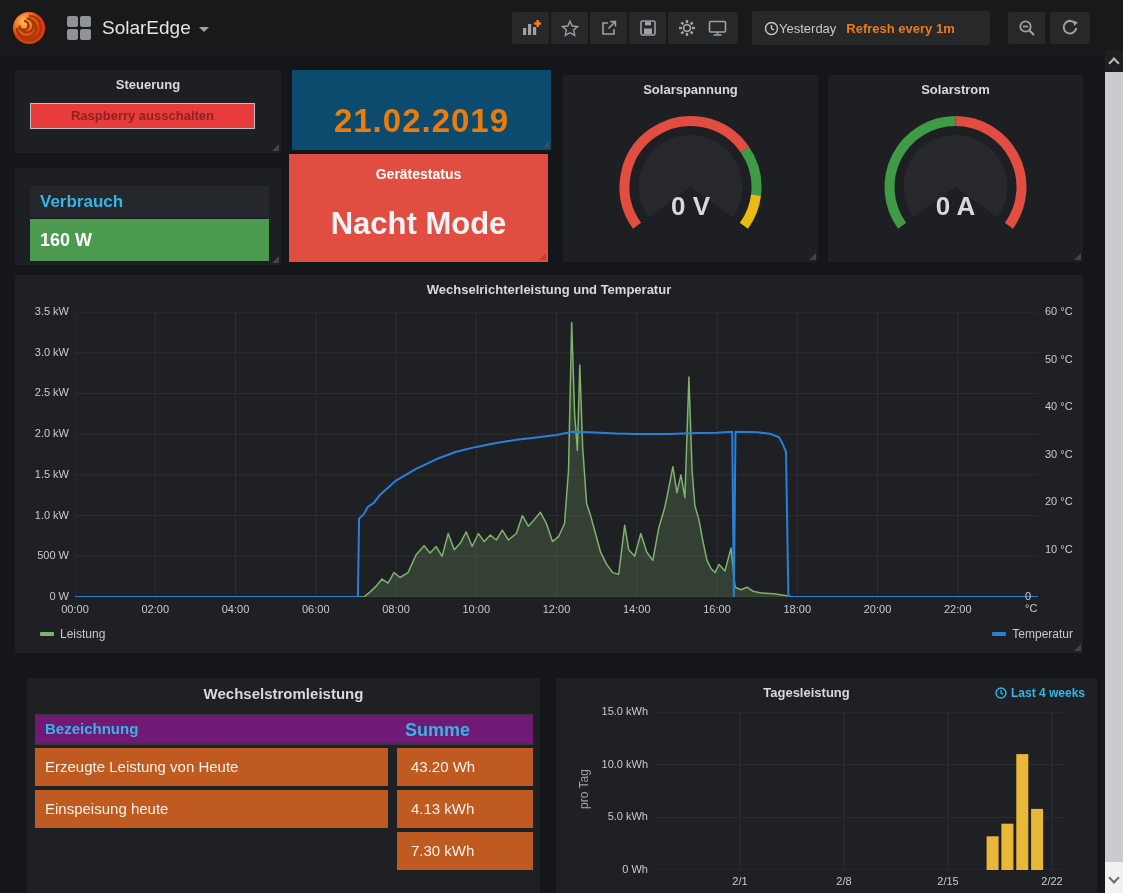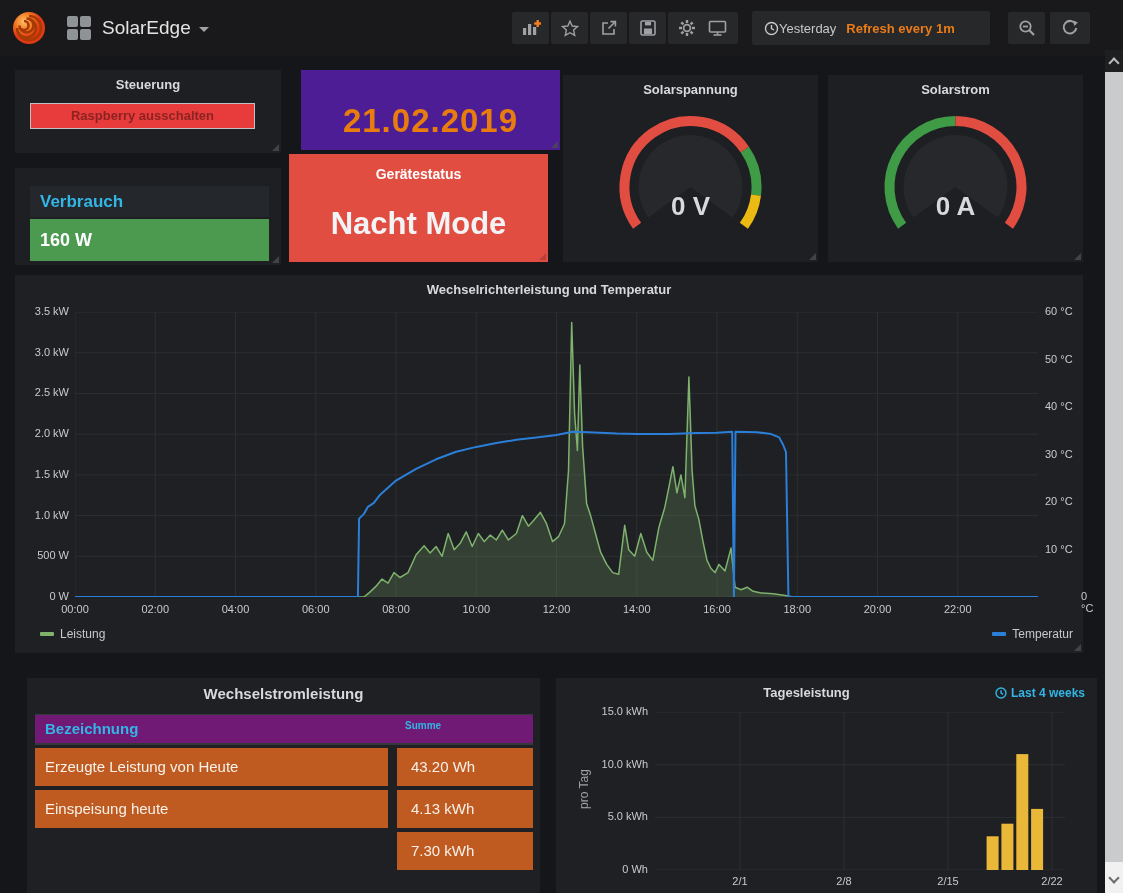--- a/index.html
+++ b/index.html
@@ -43,21 +43,21 @@
   .legend-dash { width:14px; height:4px; border-radius:1px; background:#7eb26d; }
   .bar-timeframe { position:absolute; top:8px; right:12px; display:flex; align-items:center; gap:4px; font-size:12px; font-weight:bold; color:#33b5e5; cursor:pointer; }
   .bar-ylabel { position:absolute; left:-12px; top:104px; width:80px; text-align:center; font-size:12px; color:#9fa1a4; transform:rotate(-90deg); }
 
   
   .gauge-svg { position:absolute; left:0; top:24px; }
 
   
   .tbl-header { position:absolute; left:8px; top:36px; width:498px; height:31px; background:#701a75; border-top:1px solid #35383c; border-bottom:2px solid #35383c; }
   .tbl-header .col1 { position:absolute; left:10px; top:5px; font-size:15px; font-weight:bold; color:#33b5e5; }
-  .tbl-header .col2 { position:absolute; left:370px; top:5px; font-size:10px; font-weight:bold; color:#33b5e5; }
+  .tbl-header .col2 { position:absolute; left:370px; top:5px; font-size:18px; font-weight:bold; color:#33b5e5; }
   .tbl-cell { position:absolute; height:38px; background:#bf5b20; color:#f7f1ea; font-size:15px; line-height:38px; }
   .tbl-label { left:8px; width:353px; padding-left:10px; }
   .tbl-value { left:370px; width:136px; padding-left:14px; }
 
   
   .scrollbar { position:absolute; left:1105px; top:50px; width:18px; height:843px; background:#f1f1f1; }
   .sb-up { position:absolute; left:0; top:0; width:18px; height:22px; background:#1d1f21; }
   .sb-thumb { position:absolute; left:0; top:22px; width:18px; height:790px; background:#c9cbcd; }
   .sb-down { position:absolute; left:0; bottom:0; width:18px; height:25px; background:#f1f1f1; }
   .chev { position:absolute; left:5px; width:8px; height:8px; border-style:solid; border-color:#b9bbbd; border-width:2px 2px 0 0; }
@@ -172,21 +172,21 @@
     <div class="btn-red">Raspberry ausschalten</div>
     <div class="resize-handle"></div>
   </div>
 
   <div class="panel" style="left:15px; top:168px; width:266px; height:97px;">
     <div class="vb-header">Verbrauch</div>
     <div class="vb-value">160 W</div>
     <div class="resize-handle"></div>
   </div>
 
-  <div class="panel" style="left:301px; top:70px; width:259px; height:80px; background:#4c1d95;">
+  <div class="panel" style="left:292px; top:70px; width:259px; height:80px; background:#0c4a6e;">
     <div class="date-value">21.02.2019</div>
     <div class="resize-handle"></div>
   </div>
 
   <div class="panel status-panel" style="left:289px; top:154px; width:259px; height:108px;">
     <div class="status-title">Gerätestatus</div>
     <div class="status-value">Nacht Mode</div>
     <div class="resize-handle" style="border-bottom-color:#b03c34"></div>
   </div>
 
@@ -250,21 +250,21 @@
         <div class="tick-label tick-left" style="left: 0px; top: 274.286px; width: 54px;">500 W</div>
         <div class="tick-label tick-left" style="left: 0px; top: 315px; width: 54px;">0 W</div>
       </div>
     <div id="ts-yr">
         <div class="tick-label tick-right" style="left: 1030px; top: 30px; width: 44px;">60 °C</div>
         <div class="tick-label tick-right" style="left: 1030px; top: 77.5px; width: 44px;">50 °C</div>
         <div class="tick-label tick-right" style="left: 1030px; top: 125px; width: 44px;">40 °C</div>
         <div class="tick-label tick-right" style="left: 1030px; top: 172.5px; width: 44px;">30 °C</div>
         <div class="tick-label tick-right" style="left: 1030px; top: 220px; width: 44px;">20 °C</div>
         <div class="tick-label tick-right" style="left: 1030px; top: 267.5px; width: 44px;">10 °C</div>
-        <div class="tick-label tick-right" style="left: 1030px; top: 315px; width: 44px; padding-left: 36px;">0 °C</div>
+        <div class="tick-label tick-right" style="left: 974px; top: 315px; width: 44px; padding-left: 36px;">0 °C</div>
       </div>
     <div id="ts-x">
         <div class="tick-label tick-x" style="left: 35px; top: 328px; width: 50px;">00:00</div>
         <div class="tick-label tick-x" style="left: 115.25px; top: 328px; width: 50px;">02:00</div>
         <div class="tick-label tick-x" style="left: 195.5px; top: 328px; width: 50px;">04:00</div>
         <div class="tick-label tick-x" style="left: 275.75px; top: 328px; width: 50px;">06:00</div>
         <div class="tick-label tick-x" style="left: 356px; top: 328px; width: 50px;">08:00</div>
         <div class="tick-label tick-x" style="left: 436.25px; top: 328px; width: 50px;">10:00</div>
         <div class="tick-label tick-x" style="left: 516.5px; top: 328px; width: 50px;">12:00</div>
         <div class="tick-label tick-x" style="left: 596.75px; top: 328px; width: 50px;">14:00</div>

